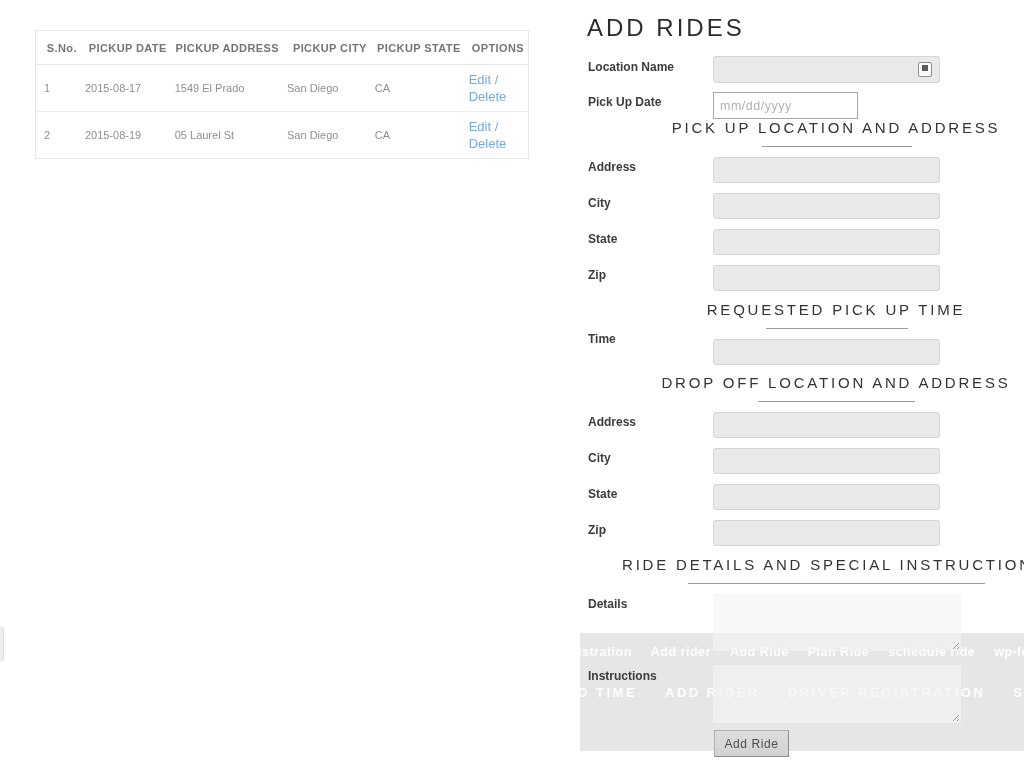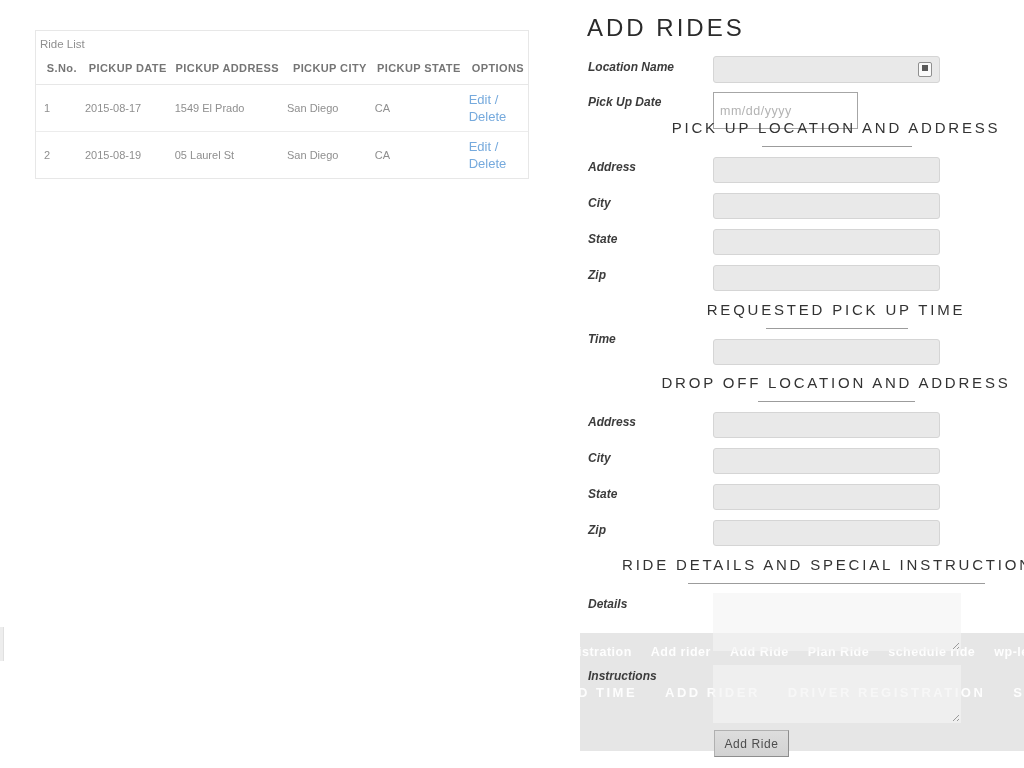--- a/index.html
+++ b/index.html
@@ -38,29 +38,29 @@
     line-height: 17px; font-size: 13px; cursor: pointer;
   }
 
   
   .page-title {
     position: absolute; left: 587px; top: 14px; z-index: 4;
     font-size: 24px; letter-spacing: 3px; color: #2b2b2b; white-space: nowrap;
   }
   .form-label {
     position: absolute; left: 588px; z-index: 4;
-    font-size: 12px; font-weight: bold; color: #3c3c3c; white-space: nowrap; font-style: italic;
+    font-size: 12px; font-weight: bold; color: #3c3c3c; white-space: nowrap;
   }
   .g-input {
     position: absolute; left: 713px; width: 227px; height: 26px;
     background: #e9e9e9; border: 1px solid #d5d5d5; border-radius: 3px;
     z-index: 4; padding: 0 6px; font-size: 12px; color: #555; outline: none;
   }
   .date-input {
-    position: absolute; left: 713px; top: 92px; width: 145px; height: 37px;
+    position: absolute; left: 713px; top: 92px; width: 145px; height: 27px;
     background: #ffffff; border: 1px solid #a6a6a6; z-index: 4;
     padding: 0 6px; font-size: 12.5px; color: #555; letter-spacing: 0.5px; outline: none;
   }
   .date-input::placeholder { color: #b3b3b3; opacity: 1; }
   .autofill-box {
     position: absolute; left: 918px; top: 62px; width: 14px; height: 15px;
     border: 1px solid #8f8f8f; border-radius: 2px; background: #fafafa; z-index: 5;
   }
   .autofill-box::after {
     content: ""; position: absolute; left: 3px; top: 2px;
@@ -136,21 +136,20 @@
   <span>wp-leg</span>
 </div>
 <div class="menu-row menu-row-2">
   <span>D TIME</span>
   <span>ADD RIDER</span>
   <span>DRIVER REGISTRATION</span>
   <span>SIG</span>
 </div>
 
 <div class="ride-list-box">
-  <div class="ride-list-caption">Ride List</div>
   <table class="ride-table">
     <colgroup>
       <col style="width:44px">
         <col style="width:88px">
         <col style="width:110px">
       <col style="width:86px">
         <col style="width:92px">
         <col style="width:62px">
     </colgroup>
     <thead>

